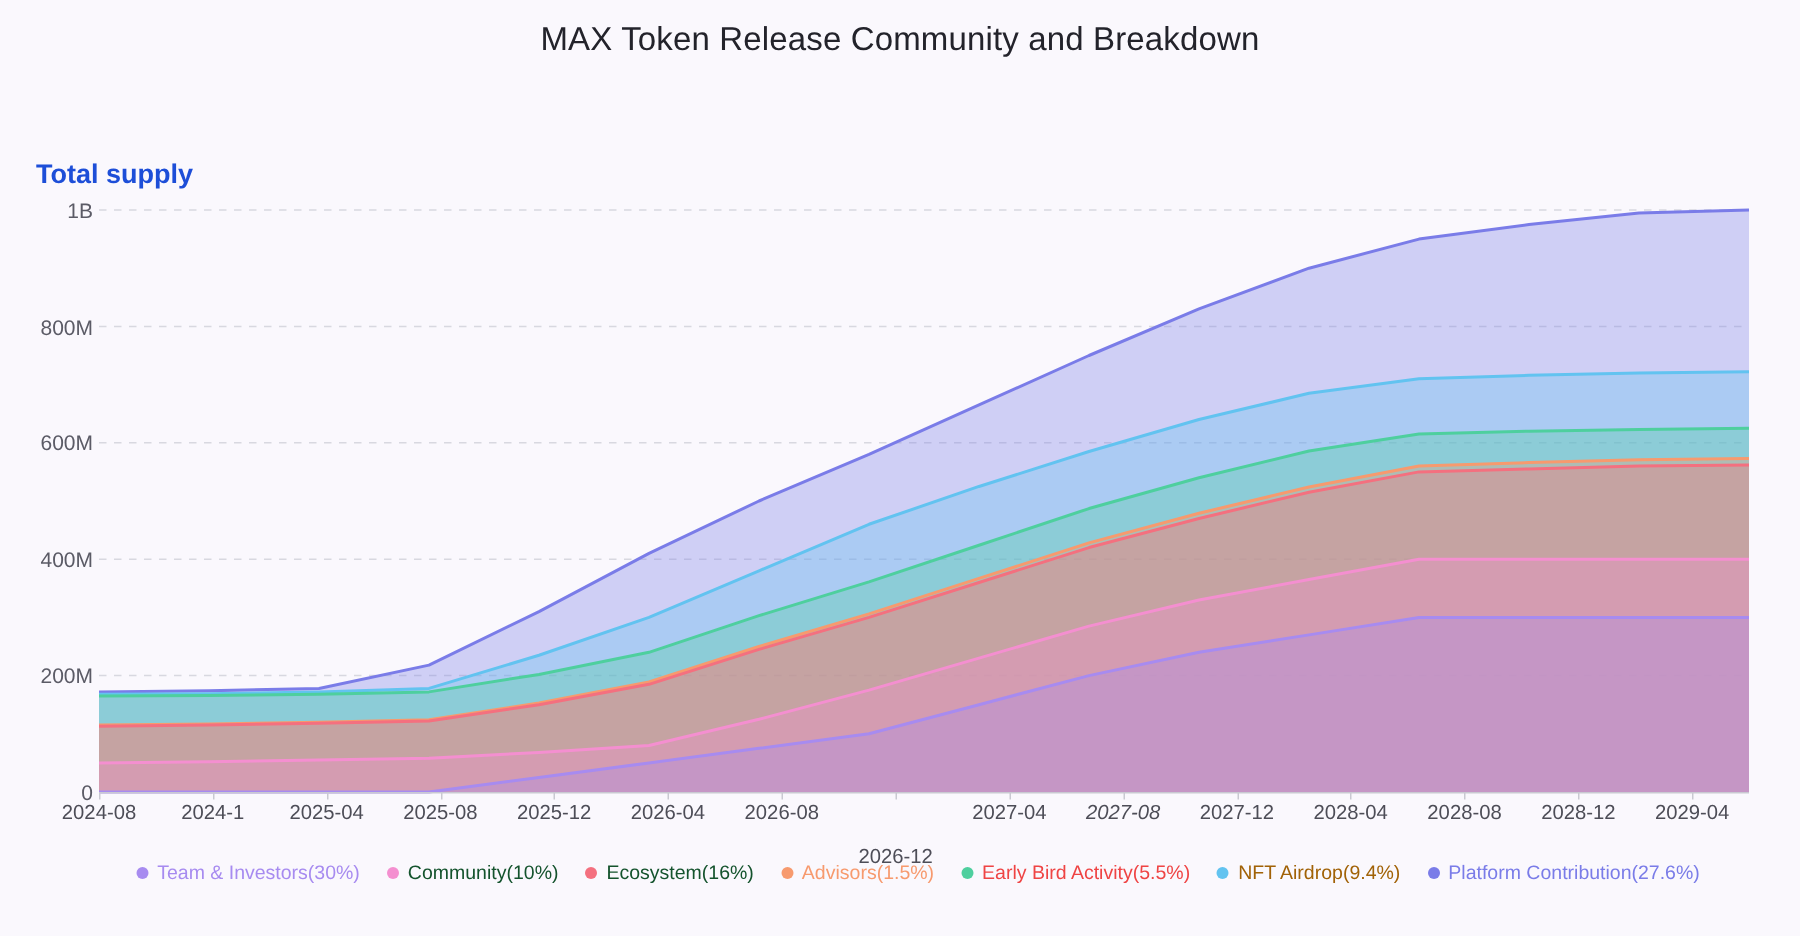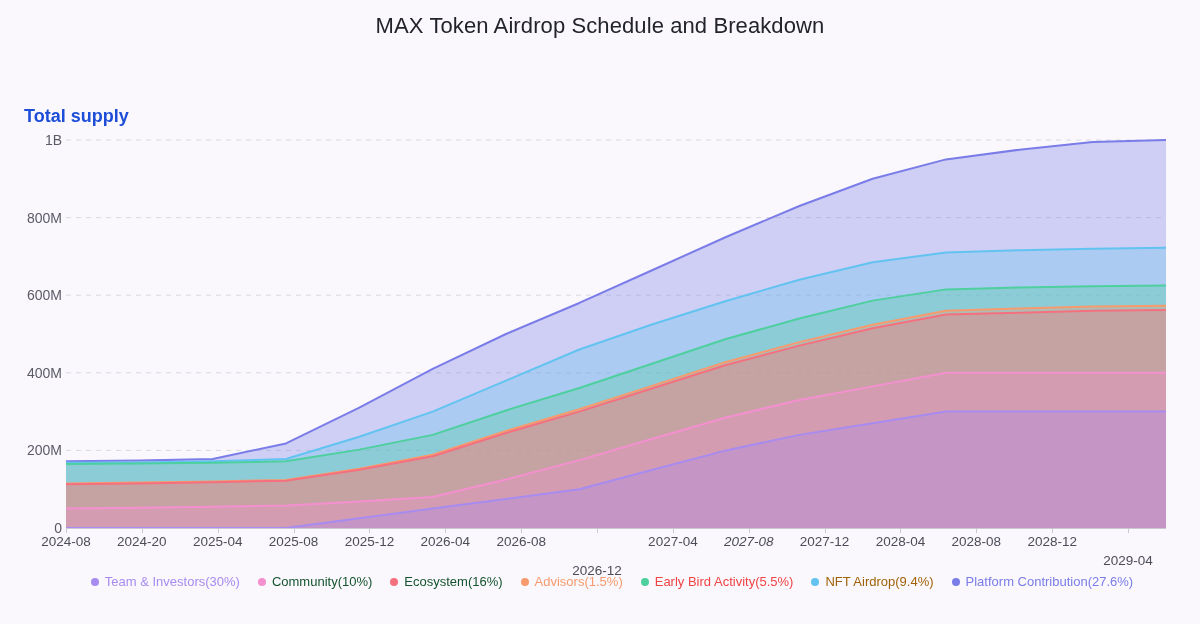--- a/index.html
+++ b/index.html
@@ -57,21 +57,21 @@
   }
   .tick-mark{
     position:absolute;top:528px;width:1px;height:5px;background:#c9c9d2;
   }
 </style>
 </head>
 <body>
 
 <div id="chart-root">
 
-  <div class="chart-title">MAX Token Airdrop Schedule and Breakdown</div>
+  <div class="chart-title">MAX Token Release Community and Breakdown</div>
 
   <div class="y-axis-name">Total supply</div>
 
   <div id="yticks">
       <div class="ytick" style="top: 528px;">0</div>
       <div class="ytick" style="top: 450.4px;">200M</div>
       <div class="ytick" style="top: 372.8px;">400M</div>
       <div class="ytick" style="top: 295.2px;">600M</div>
       <div class="ytick" style="top: 217.6px;">800M</div>
       <div class="ytick" style="top: 140px;">1B</div>
@@ -98,21 +98,21 @@
         <path d="M 0.00 368.60 L 73.33 367.82 L 146.67 366.66 L 220.00 365.50 L 293.33 361.62 L 366.67 356.96 L 440.00 339.50 L 513.33 320.10 L 586.67 298.76 L 660.00 277.42 L 733.33 259.96 L 806.67 246.38 L 880.00 232.80 L 953.33 232.80 L 1026.67 232.80 L 1100.00 232.80" fill="none" stroke="#f48fd0" stroke-width="2" stroke-linejoin="round"></path>
         <path d="M 0.00 388.00 L 73.33 388.00 L 146.67 388.00 L 220.00 388.00 L 293.33 378.30 L 366.67 368.60 L 440.00 358.90 L 513.33 349.20 L 586.67 329.80 L 660.00 310.40 L 733.33 294.88 L 806.67 283.24 L 880.00 271.60 L 953.33 271.60 L 1026.67 271.60 L 1100.00 271.60 L 1100.00 388 L 0.00 388 Z" fill="#a78bf0" fill-opacity="0.33"></path>
         <path d="M 0.00 388.00 L 73.33 388.00 L 146.67 388.00 L 220.00 388.00 L 293.33 378.30 L 366.67 368.60 L 440.00 358.90 L 513.33 349.20 L 586.67 329.80 L 660.00 310.40 L 733.33 294.88 L 806.67 283.24 L 880.00 271.60 L 953.33 271.60 L 1026.67 271.60 L 1100.00 271.60" fill="none" stroke="#a78bf0" stroke-width="2" stroke-linejoin="round"></path>
       </svg>
   </div>
 
   <div class="axis-line"></div>
   <div id="xticks">
       <div class="xtick" style="left: 66px;">2024-08</div>
       <div class="tick-mark" style="left: 66px;"></div>
-      <div class="xtick" style="left: 141.862px;">2024-20</div>
+      <div class="xtick" style="left: 141.862px;">2024-1</div>
       <div class="tick-mark" style="left: 141.862px;"></div>
       <div class="xtick" style="left: 217.724px;">2025-04</div>
       <div class="tick-mark" style="left: 217.724px;"></div>
       <div class="xtick" style="left: 293.586px;">2025-08</div>
       <div class="tick-mark" style="left: 293.586px;"></div>
       <div class="xtick" style="left: 369.448px;">2025-12</div>
       <div class="tick-mark" style="left: 369.448px;"></div>
       <div class="xtick" style="left: 445.31px;">2026-04</div>
       <div class="tick-mark" style="left: 445.31px;"></div>
       <div class="xtick" style="left: 521.172px;">2026-08</div>
@@ -124,21 +124,21 @@
       <div class="xtick" style="left: 748.759px; font-style: italic;">2027-08</div>
       <div class="tick-mark" style="left: 748.759px;"></div>
       <div class="xtick" style="left: 824.621px;">2027-12</div>
       <div class="tick-mark" style="left: 824.621px;"></div>
       <div class="xtick" style="left: 900.483px;">2028-04</div>
       <div class="tick-mark" style="left: 900.483px;"></div>
       <div class="xtick" style="left: 976.345px;">2028-08</div>
       <div class="tick-mark" style="left: 976.345px;"></div>
       <div class="xtick" style="left: 1052.21px;">2028-12</div>
       <div class="tick-mark" style="left: 1052.21px;"></div>
-      <div class="xtick" style="left: 1128.07px; margin-top: 19px;">2029-04</div>
+      <div class="xtick" style="left: 1128.07px;">2029-04</div>
       <div class="tick-mark" style="left: 1128.07px;"></div>
     </div>
 
   <div class="legend" id="legend">
       <div class="legend-item">
         <span class="legend-dot" style="background: rgb(167, 139, 240);"></span>
         <span style="color: rgb(167, 139, 240);">Team &amp; Investors(30%)</span>
       </div>
       <div class="legend-item">
         <span class="legend-dot" style="background: rgb(244, 143, 208);"></span>

